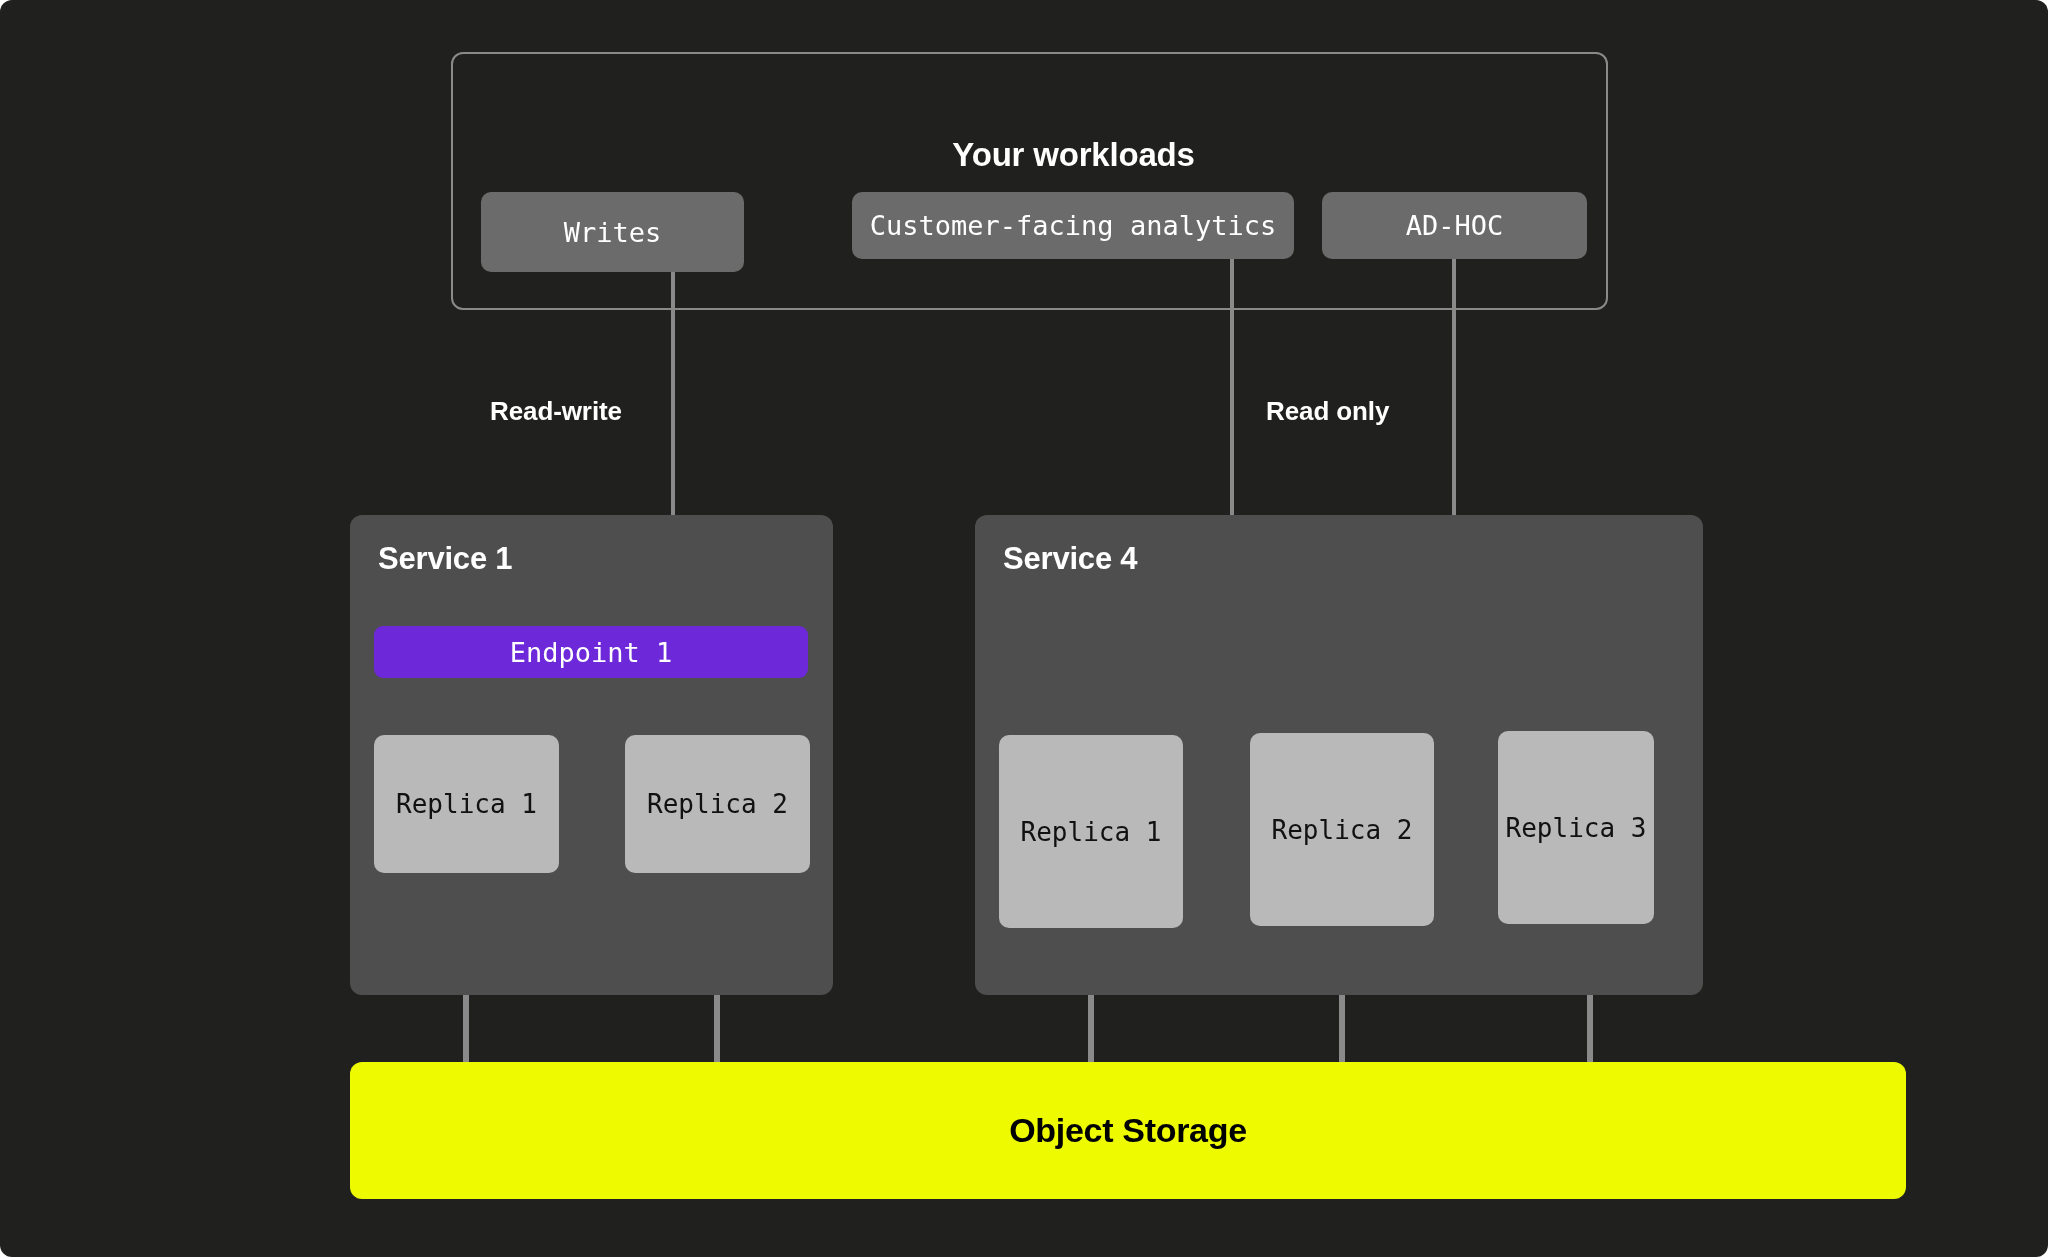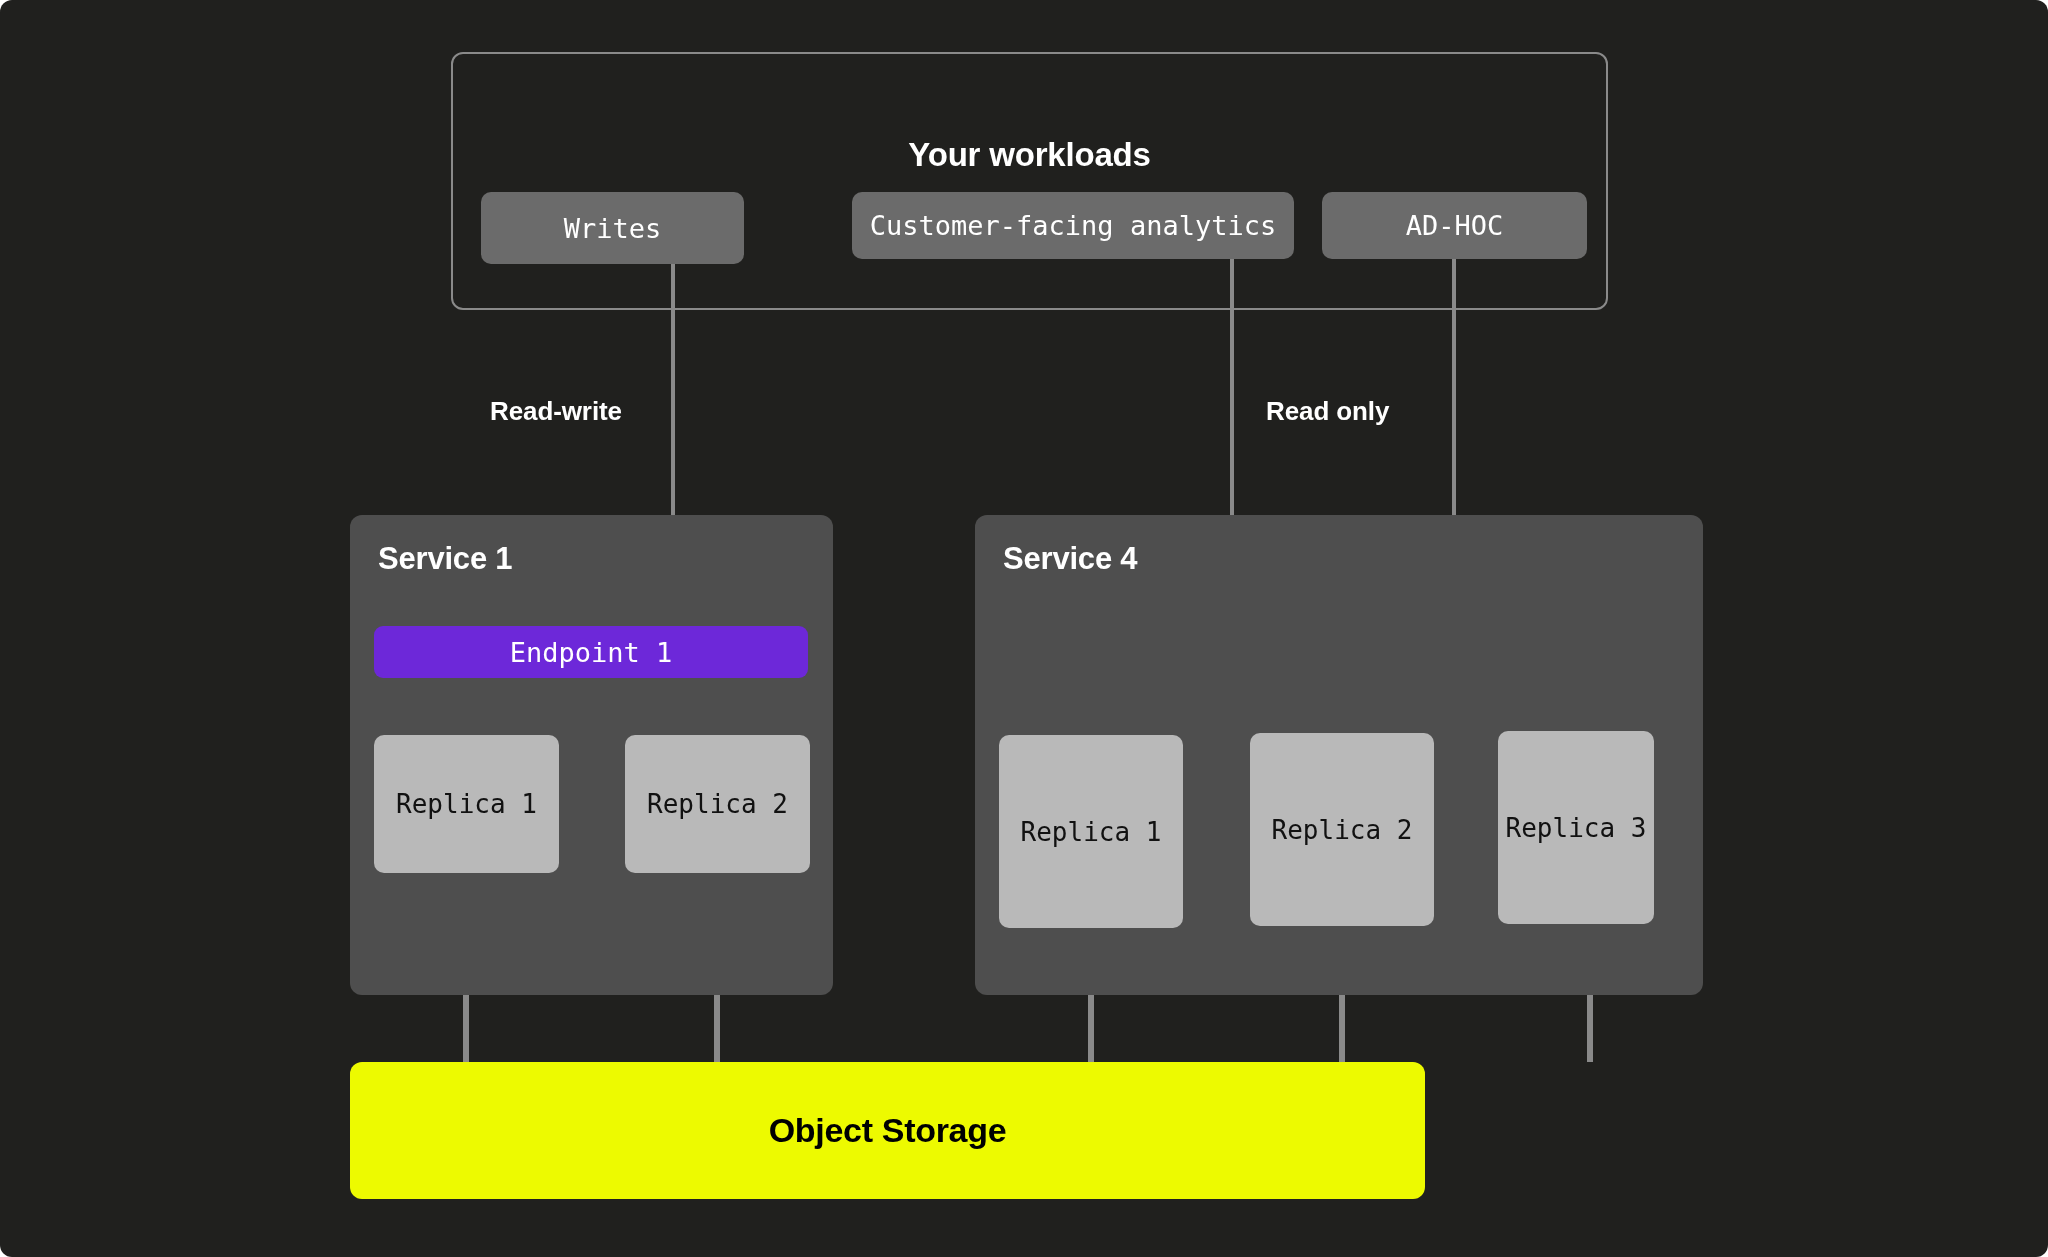--- a/index.html
+++ b/index.html
@@ -44,35 +44,36 @@
   .workloads-title {
     position: absolute;
     left: 0;
     top: 82px;
     width: 100%;
     text-align: center;
     color: #ffffff;
     font-size: 33px;
     font-weight: bold;
     letter-spacing: -0.2px;
+    padding-left: 44px;
   }
 
   .chip {
     position: absolute;
     background: #6b6b6b;
     border-radius: 10px;
     color: #ffffff;
     font-family: "DejaVu Sans Mono", "Liberation Mono", monospace;
     font-size: 27px;
     display: flex;
     align-items: center;
     justify-content: center;
     box-sizing: border-box;
   }
-  #chip-writes  { left: 481px;  top: 192px; width: 263px; height: 72px; }
+  #chip-writes  { left: 481px;  top: 192px; width: 263px; height: 80px; }
   #chip-cfa     { left: 852px;  top: 192px; width: 442px; height: 67px; }
   #chip-adhoc   { left: 1322px; top: 192px; width: 265px; height: 67px; }
 
   
   .edge-label {
     position: absolute;
     color: #ffffff;
     font-size: 26px;
     font-weight: bold;
     white-space: nowrap;
@@ -135,21 +136,21 @@
   
   #s2-r1 { left: 24px;  top: 220px; width: 184px; height: 193px; }
   #s2-r2 { left: 275px; top: 218px; width: 184px; height: 193px; }
   #s2-r3 { left: 523px; top: 216px; width: 156px; height: 193px; }
 
   
   #object-storage {
     position: absolute;
     left: 350px;
     top: 1062px;
-    width: 1075px;
+    width: 1556px;
     height: 137px;
     background: #edfa00;
     border-radius: 12px;
     display: flex;
     align-items: center;
     justify-content: center;
     color: #000000;
     font-size: 34px;
     font-weight: bold;
     letter-spacing: -0.3px;

